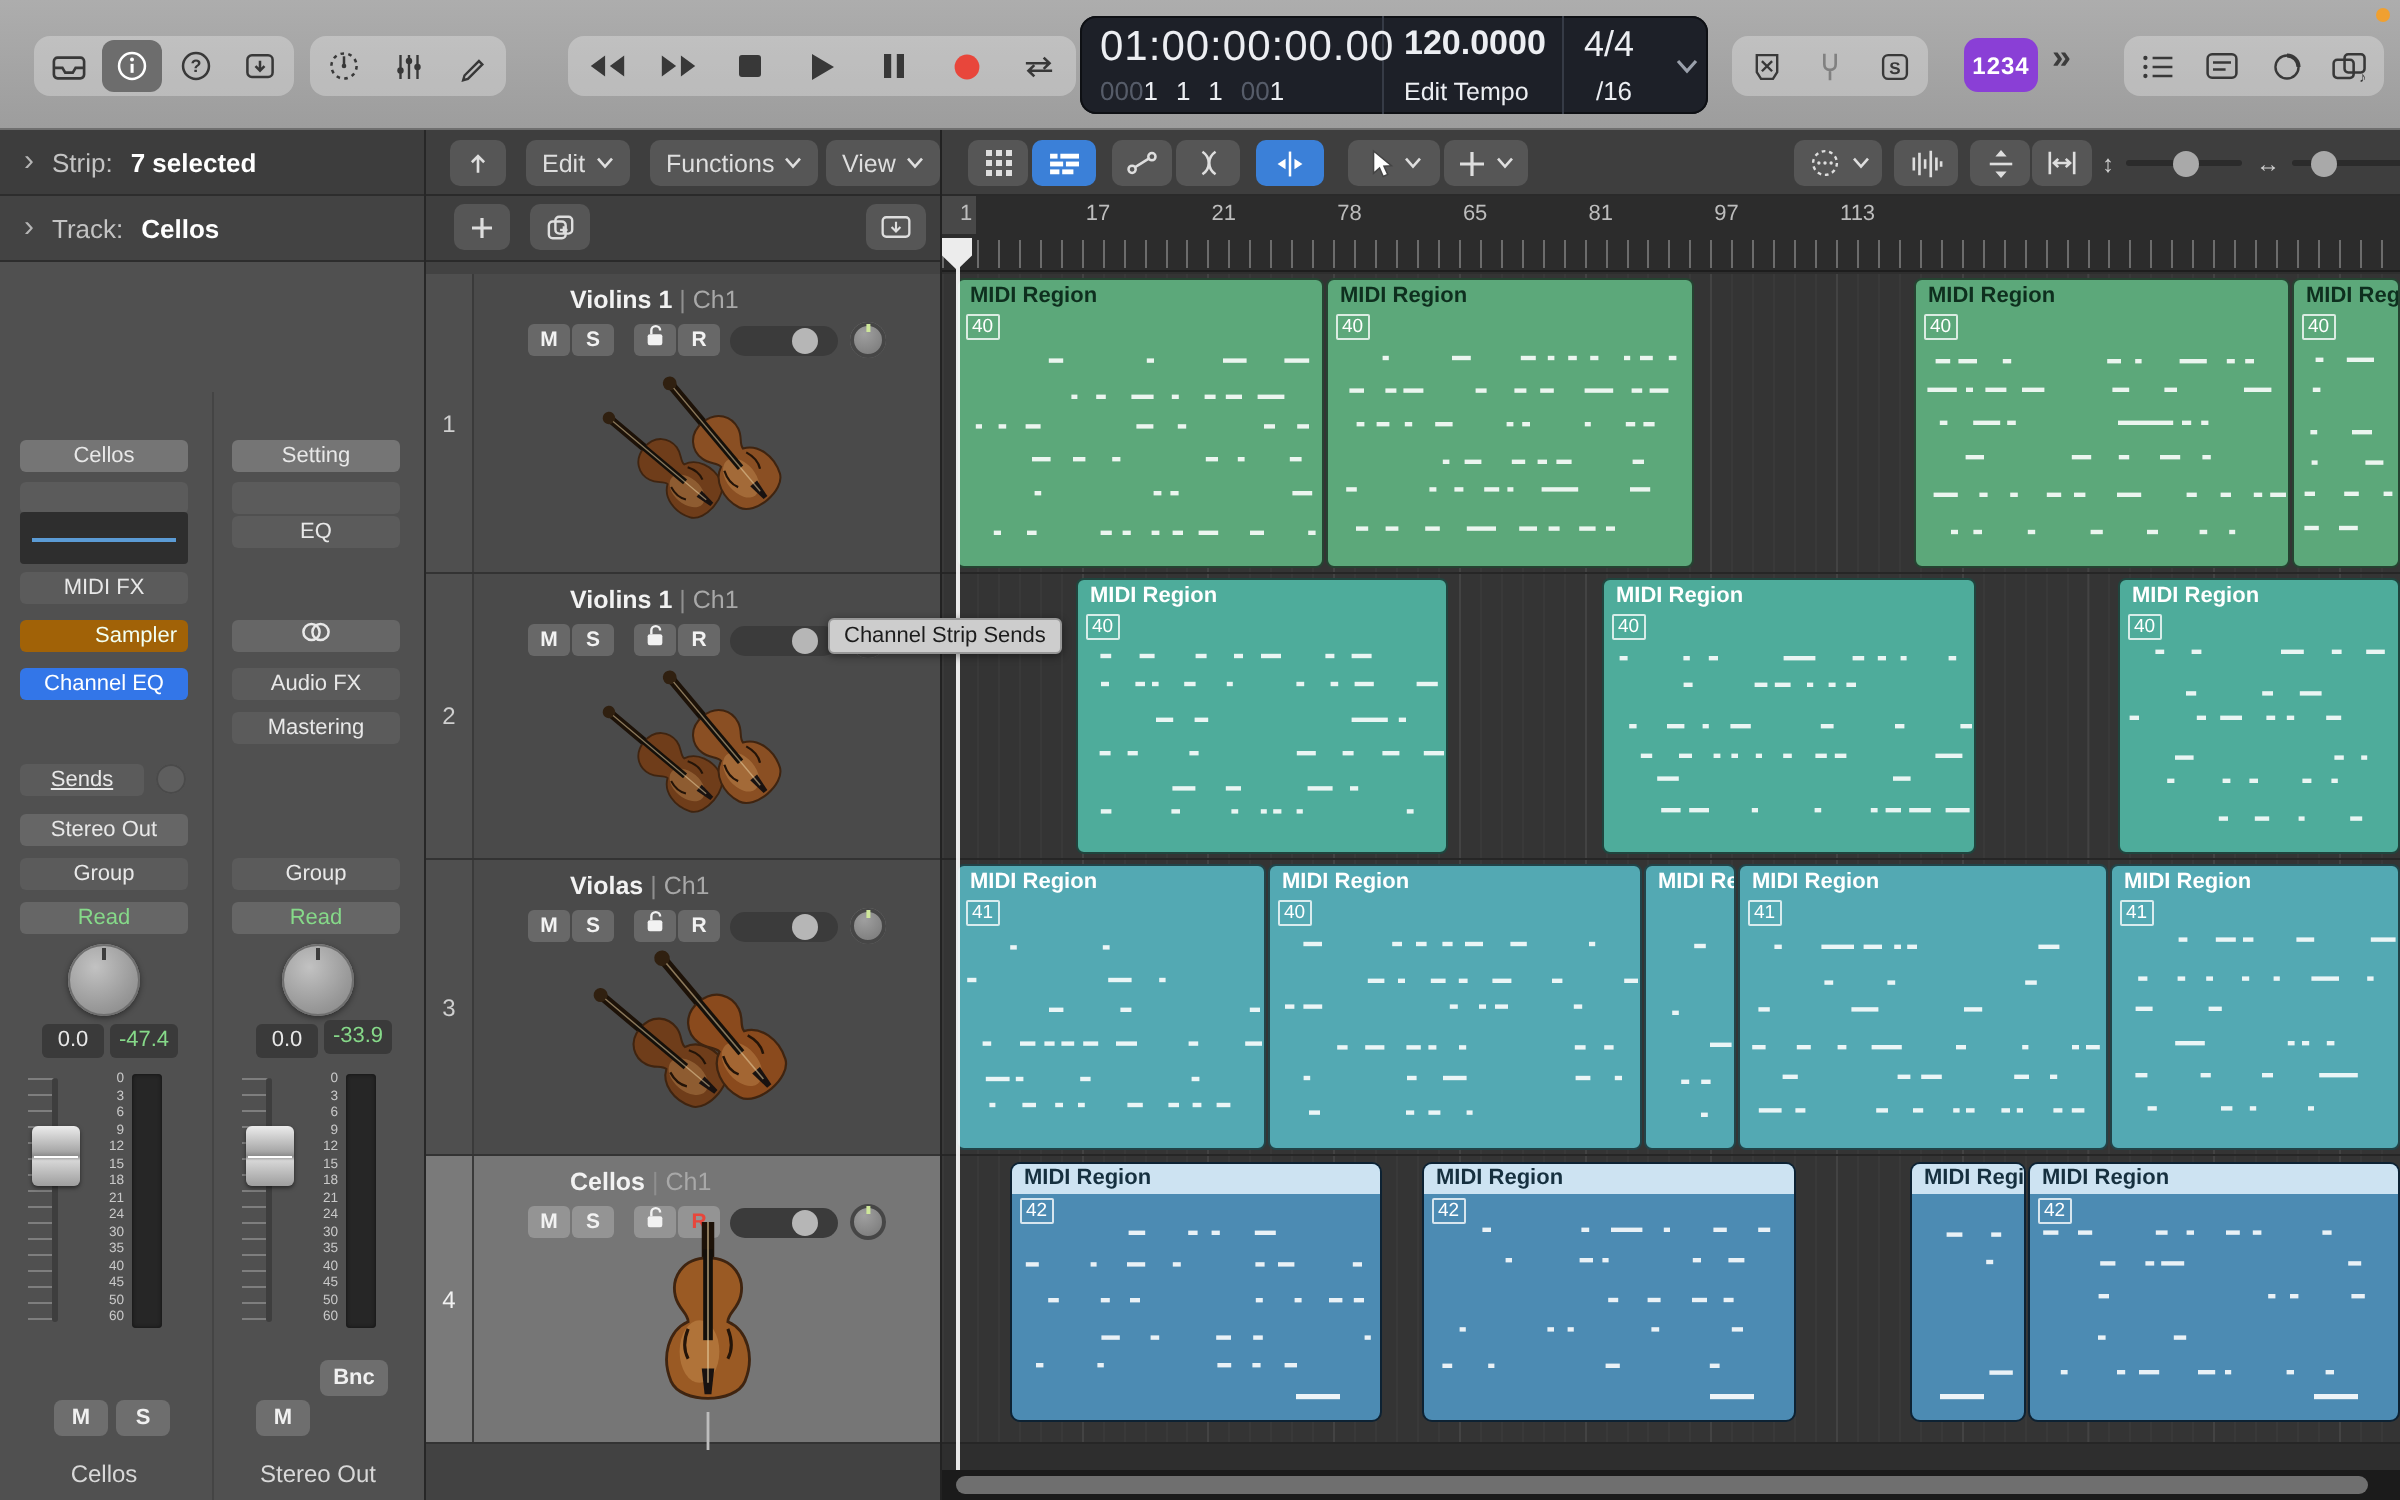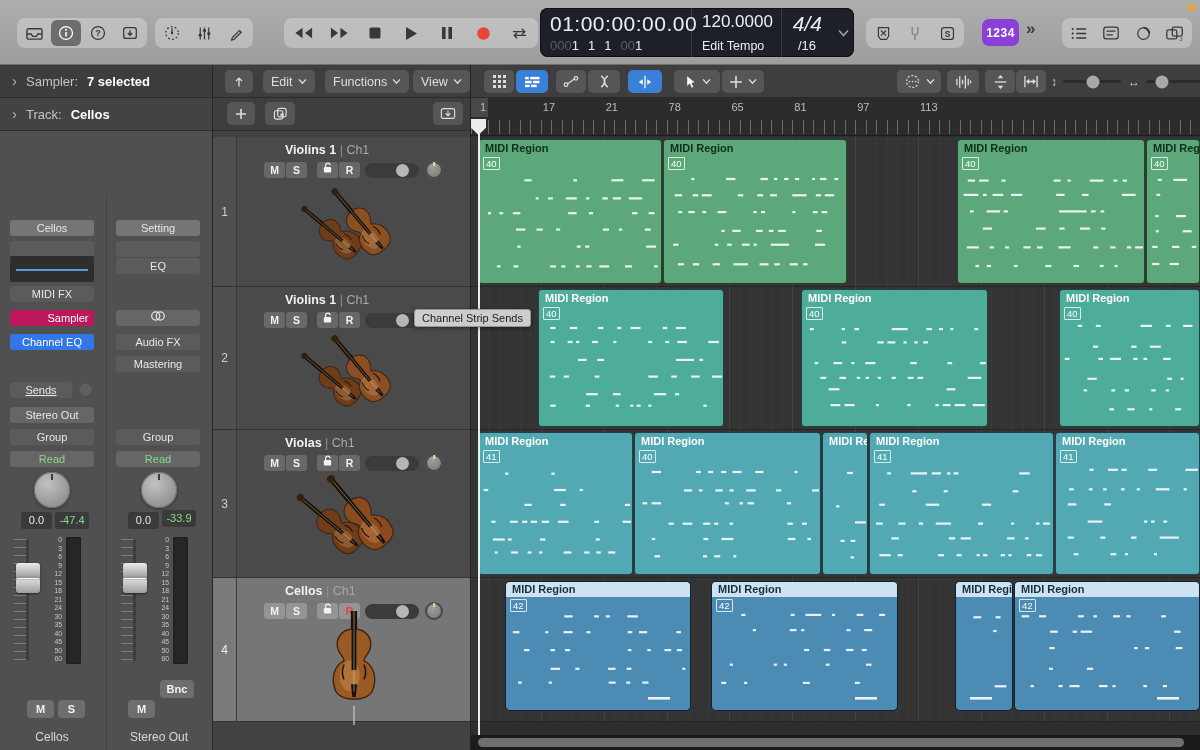--- a/index.html
+++ b/index.html
@@ -18,41 +18,41 @@
   .icon-btn.dim{opacity:.45;}
   .lcd{position:absolute;left:540px;top:8px;width:314px;height:49px;background:#1d2028;
     border-radius:8px;display:flex;color:#eceef2;box-shadow:inset 0 0 0 1px #0e1014;}
   .lcd-sec{padding:4px 10px;display:flex;flex-direction:column;justify-content:space-between;border-right:1px solid #363b46;}
   .lcd-sec:last-child,.lcd-sec.nobr{border-right:none;}
   .lcd-time{font-size:21px;letter-spacing:.5px;white-space:nowrap;}
   .lcd-pos{display:flex;gap:9px;font-size:13px;}
   .lcd-pos .dim{color:#565c69;}
   .lcd-tempo{font-size:17px;text-align:center;}
   .lcd-mode{font-size:12.5px;}
-  .lcd-sig{font-size:21px;text-align:right;font-style:italic;}
+  .lcd-sig{font-size:18px;text-align:left;}
   .lcd-div{font-size:13px;text-align:center;}
   .lcd-chev{width:22px;display:flex;align-items:center;justify-content:center;color:#9aa0ab;}
   .count-in{position:absolute;left:982px;top:19px;width:37px;height:27px;background:#8a3fd6;
     border-radius:7px;color:#fff;font-size:12px;font-weight:bold;display:flex;align-items:center;justify-content:center;letter-spacing:.5px;}
   .more-chev{position:absolute;left:1026px;top:19px;font-size:17px;color:#3c3c3c;font-weight:bold;}
   .status-dot{position:absolute;left:1188px;top:4px;width:7px;height:7px;border-radius:50%;background:#f0a030;}
 
   
   .inspector{position:absolute;left:0;top:65px;width:213px;height:685px;background:#505050;border-right:1px solid #272727;}
   .insp-row{position:absolute;left:0;width:100%;height:33px;display:flex;align-items:center;gap:9px;
     padding:0 12px;background:#3d3d3d;border-bottom:1px solid #2d2d2d;}
   .insp-row .disc{color:#b5b5b5;font-size:15px;line-height:1;transform:translateY(-1px);}
   .insp-row .lab{color:#c3c3c3;font-size:13px;}
   .insp-row .val{color:#fff;font-size:13px;font-weight:bold;}
   .strip-div{position:absolute;left:106px;top:131px;width:1px;height:619px;background:#444;}
   .sbtn{position:absolute;height:16px;border-radius:3px;background:#666;color:#e8e8e8;
     font-size:11px;line-height:16px;text-align:center;overflow:hidden;}
   .sbtn.slot{background:#5b5b5b;}
   .sbtn.light{background:#757575;}
-  .sbtn.green{background:#be185d;color:#f2fff2;padding-left:32px;}
+  .sbtn.green{background:#a16207;color:#f2fff2;padding-left:32px;}
   .sbtn.blue{background:#3376e8;color:#fff;}
   .sbtn.readbtn{color:#86d989;}
   .eq-thumb{position:absolute;background:#2e2e2e;border-radius:2px;}
   .eq-thumb::after{content:"";position:absolute;left:6px;right:6px;top:50%;height:1.5px;background:#5b9bd5;}
   .send-knob{position:absolute;width:15px;height:15px;border-radius:50%;background:#5e5e5e;box-shadow:inset 0 0 0 1px #4a4a4a;}
   .pan-knob{position:absolute;width:36px;height:36px;border-radius:50%;
     background:radial-gradient(circle at 38% 32%,#c2c2c2,#9a9a9a 60%,#818181);
     box-shadow:0 1px 3px rgba(0,0,0,.45),inset 0 0 0 1px #6e6e6e;}
   .pan-knob::after{content:"";position:absolute;left:50%;top:2px;width:2px;height:6px;background:#3c3c3c;transform:translateX(-50%);}
   .vbox{position:absolute;height:17px;background:#3a3a3a;border-radius:3px;color:#e8e8e8;
@@ -242,21 +242,21 @@
       <div class="lcd-sec" style="width:152px;">
         <div class="lcd-time">01:00:00:00.00</div>
         <div class="lcd-pos" id="lcd-pos">
             <span><span class="dim">000</span><span>1</span></span>
             <span><span class="dim"></span><span>1</span></span>
             <span><span class="dim"></span><span>1</span></span>
             <span><span class="dim">00</span><span>1</span></span>
           </div>
       </div>
       <div class="lcd-sec" style="width:90px;align-items:flex-start;">
-        <div class="lcd-tempo" style="width:100%;">120.0000</div>
+        <div class="lcd-tempo" style="width:100%;font-weight:bold;">120.0000</div>
         <div class="lcd-mode">Edit Tempo</div>
       </div>
       <div class="lcd-sec nobr" style="width:50px;">
         <div class="lcd-sig">4/4</div>
         <div class="lcd-div">/16</div>
       </div>
       <div class="lcd-chev">
         <svg width="11" height="8" viewBox="0 0 11 8">
             <polyline points="1,1.5 5.5,6.5 10,1.5" fill="none" stroke="currentColor" stroke-width="1.6"></polyline>
           </svg>
@@ -312,21 +312,21 @@
             <text x="16" y="17" font-size="8" fill="currentColor" stroke="none">♪</text>
           </svg>
         </div>
       </div>
     <div class="status-dot"></div>
   </div>
 
   <div class="inspector">
     <div class="insp-row" style="top:0;">
       <span class="disc">›</span>
-      <span class="lab">Sampler:</span>
+      <span class="lab">Strip:</span>
       <span class="val">7 selected</span>
     </div>
     <div class="insp-row" style="top:33px;background:#434343;">
       <span class="disc">›</span>
       <span class="lab">Track:</span>
       <span class="val">Cellos</span>
     </div>
     <div class="strip-div"></div>
     <div id="strips">
         <div class="sbtn light" style="left: 10px; top: 155px; width: 84px;">Cellos</div>

